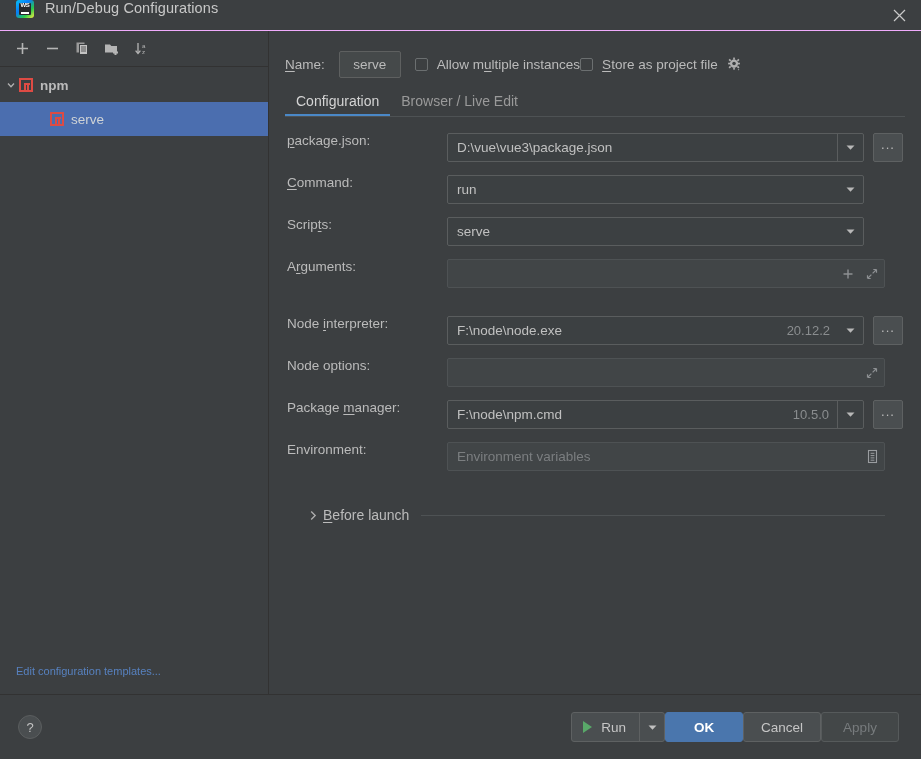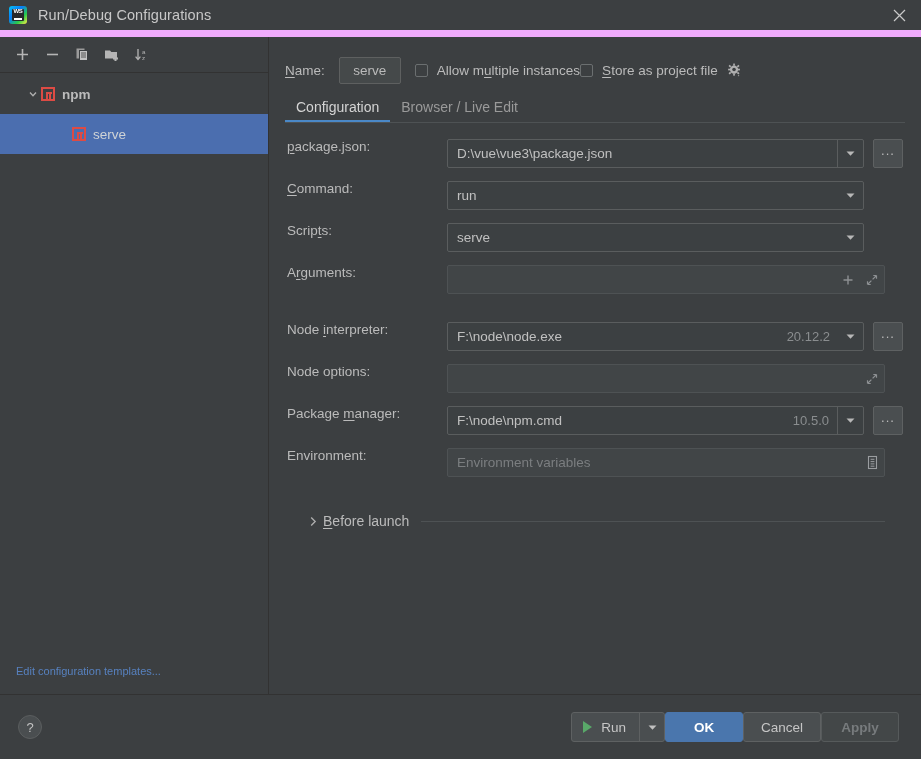--- a/index.html
+++ b/index.html
@@ -24,24 +24,23 @@
     background: #3c3f41;
     position: relative;
   }
 
   
   .titlebar {
     height: 30px;
     min-height: 30px;
     background: #3c3f41;
     display: flex;
-    align-items: center;
-    padding-left: 9px;
+    padding-left: 16px;
     position: relative;
-    border-bottom: 7px solid #f0abfc;
+    border-bottom: 1px solid #f0abfc;
   }
   .ws-icon {
     width: 18px;
     height: 18px;
     border-radius: 3px;
     position: relative;
     overflow: hidden;
     background: linear-gradient(135deg, #07c3f2 0%, #087cfa 38%, #29ca48 70%, #ffee45 100%);
     flex: 0 0 auto;
   }
@@ -115,25 +114,25 @@
     border-radius: 3px;
   }
   .tb-btn svg { display: block; }
 
   .tree {
     flex: 1 1 auto;
     overflow: hidden;
     padding-top: 1px;
   }
   .tree-row {
-    height: 40px;
-    display: flex;
-    align-items: center;
-    cursor: default;
-    padding-left: 24px;
+    height: 34px;
+    display: flex;
+    align-items: center;
+    cursor: default;
+    padding-left: 2px;
   }
   .tree-row.selected {
     background: #4b6eaf;
   }
   .tree-row .chev {
     width: 17px;
     display: flex; align-items: center; justify-content: center;
     flex: 0 0 auto;
   }
   .tree-row .indent { width: 48px; flex: 0 0 auto; }
@@ -396,21 +395,21 @@
     box-sizing: border-box;
     cursor: default;
     padding: 0 12px;
   }
   .btn.primary {
     background: #4a76ad;
     border-color: #4a76ad;
     color: #ffffff;
     font-weight: bold;
   }
-  .btn.disabled { color: #777b7d; background: #434748; border-color: #565a5b; font-weight: bold; }
+  .btn.disabled { color: #777b7d; background: #434748; border-color: #565a5b; }
   .run-split {
     display: flex;
     align-items: stretch;
     height: 30px;
     border: 1px solid #5e6162;
     border-radius: 3px;
     background: #4a4e50;
     box-sizing: border-box;
     overflow: hidden;
   }

